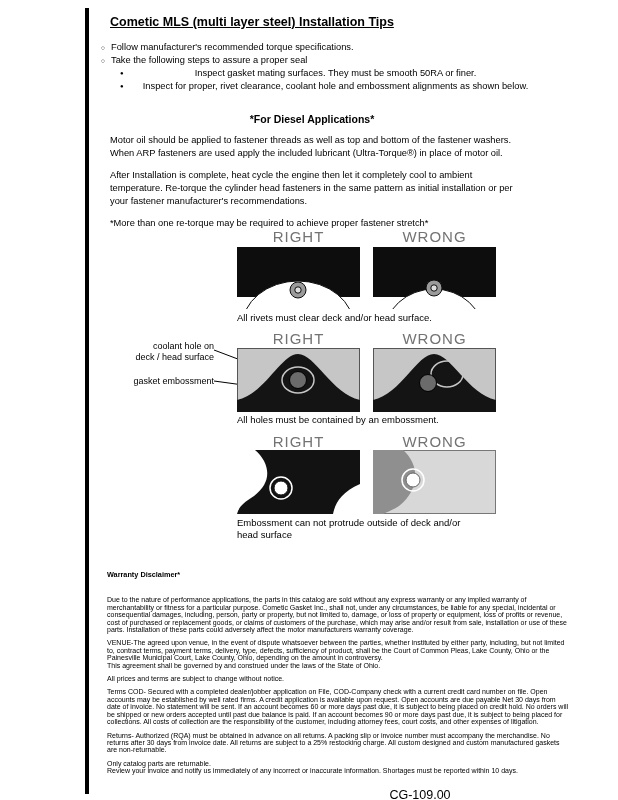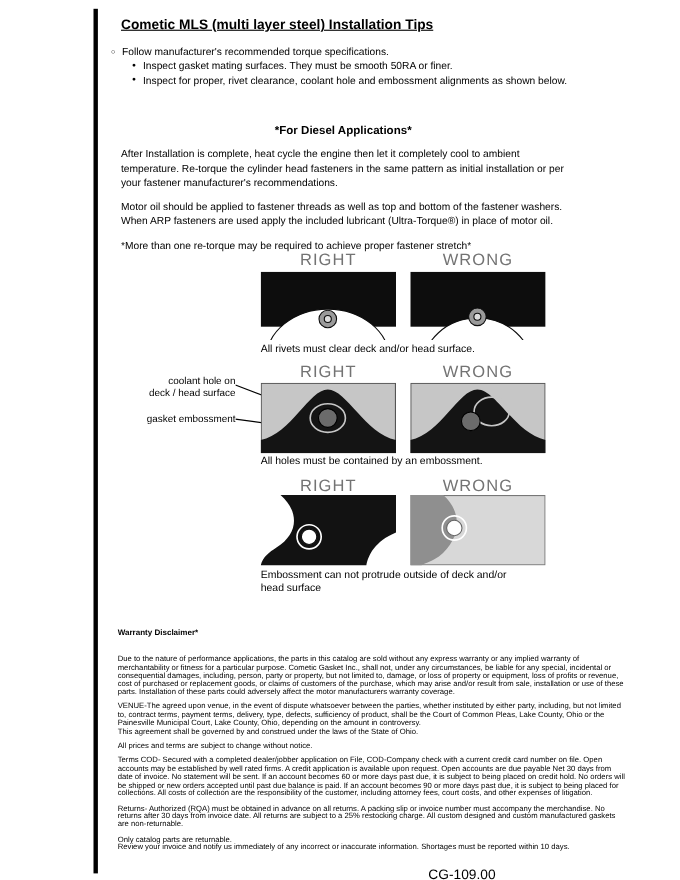--- a/index.html
+++ b/index.html
@@ -9,21 +9,21 @@
     font-family:"Liberation Sans","DejaVu Sans",sans-serif; color:#000; overflow:hidden;border-radius:22px;
   }
   .abs { position:absolute; }
   .left-rule { left:85px; top:8px; width:4px; height:786px; background:#000; }
   .title { left:110px; top:15px; font-size:12.5px; font-weight:bold; text-decoration:underline; white-space:nowrap; }
   .body-txt { font-size:9.3px; line-height:13px; }
   .blist { list-style:none; left:101px; top:41px; width:440px; }
   .blist li { position:relative; padding-left:10px; }
   .blist li::before { content:"○"; position:absolute; left:0; top:0; font-size:6.5px; line-height:13px; }
   .sublist { list-style:none; margin-left:19px; }
-  .sublist li { position:relative; padding-left:10px; }
+  .sublist li { position:relative; padding-left:10px;text-align:center; }
   .sublist li::before { content:"●"; position:absolute; left:0; top:0; font-size:6px; line-height:13px; }
   .diesel { left:110px; top:113px; width:404px; }
   .diesel h2 { font-size:10.5px; font-weight:bold; margin-bottom:8px;text-align:center; }
   .diesel p { margin-bottom:9px; }
   .dg-hdr { font-size:15px; color:#737373; width:123px; text-align:center; letter-spacing:1px; }
   .dg-cap { font-size:9.5px; line-height:11.5px; }
   .dg-lbl { font-size:9px; line-height:10.5px; text-align:right; white-space:pre-line; }
   .panel { display:block; }
   .disc { left:107px; top:571px; width:462px; font-size:7px; line-height:7.4px; }
   .disc h3 { font-size:7.3px; font-weight:bold; margin-bottom:18px; }
@@ -34,30 +34,31 @@
 <body>
 
 <div class="page">
 
   <div class="abs left-rule"></div>
 
   <h1 class="abs title">Cometic MLS (multi layer steel) Installation Tips</h1>
 
   <ul class="abs blist body-txt">
     <li>Follow manufacturer's recommended torque specifications.</li>
+    <li>Take the following steps to assure a proper seal</li>
     <ul class="sublist">
       <li>Inspect gasket mating surfaces.  They must be smooth 50RA or finer.</li>
       <li>Inspect for proper, rivet clearance, coolant hole and embossment alignments as shown below.</li>
     </ul>
   </ul>
 
   <div class="abs diesel body-txt">
     <h2>*For Diesel Applications*</h2>
+    <p>Motor oil should be applied to fastener threads as well as top and bottom of the fastener washers. When ARP fasteners are used apply the included lubricant (Ultra-Torque®) in place of motor oil.</p>
     <p>After Installation is complete, heat cycle the engine then let it completely cool to ambient temperature. Re-torque the cylinder head fasteners in the same pattern as initial installation or per your fastener manufacturer's recommendations.</p>
-    <p>Motor oil should be applied to fastener threads as well as top and bottom of the fastener washers. When ARP fasteners are used apply the included lubricant (Ultra-Torque®) in place of motor oil.</p>
     <p>*More than one re-torque may be required to achieve proper fastener stretch*</p>
   </div>
 
   <div class="abs dg-hdr" style="left:237px; top:228px;">RIGHT</div>
   <div class="abs dg-hdr" style="left:373px; top:228px;">WRONG</div>
 
   <svg class="abs panel" style="left:237px; top:247px;" width="123" height="62" viewBox="0 0 123 62">
     <rect width="123" height="62" fill="#ffffff"></rect>
     <rect width="123" height="50" fill="#0d0d0d"></rect>
     <ellipse cx="61" cy="80" rx="56" ry="46" fill="#ffffff" stroke="#0d0d0d" stroke-width="1"></ellipse>

